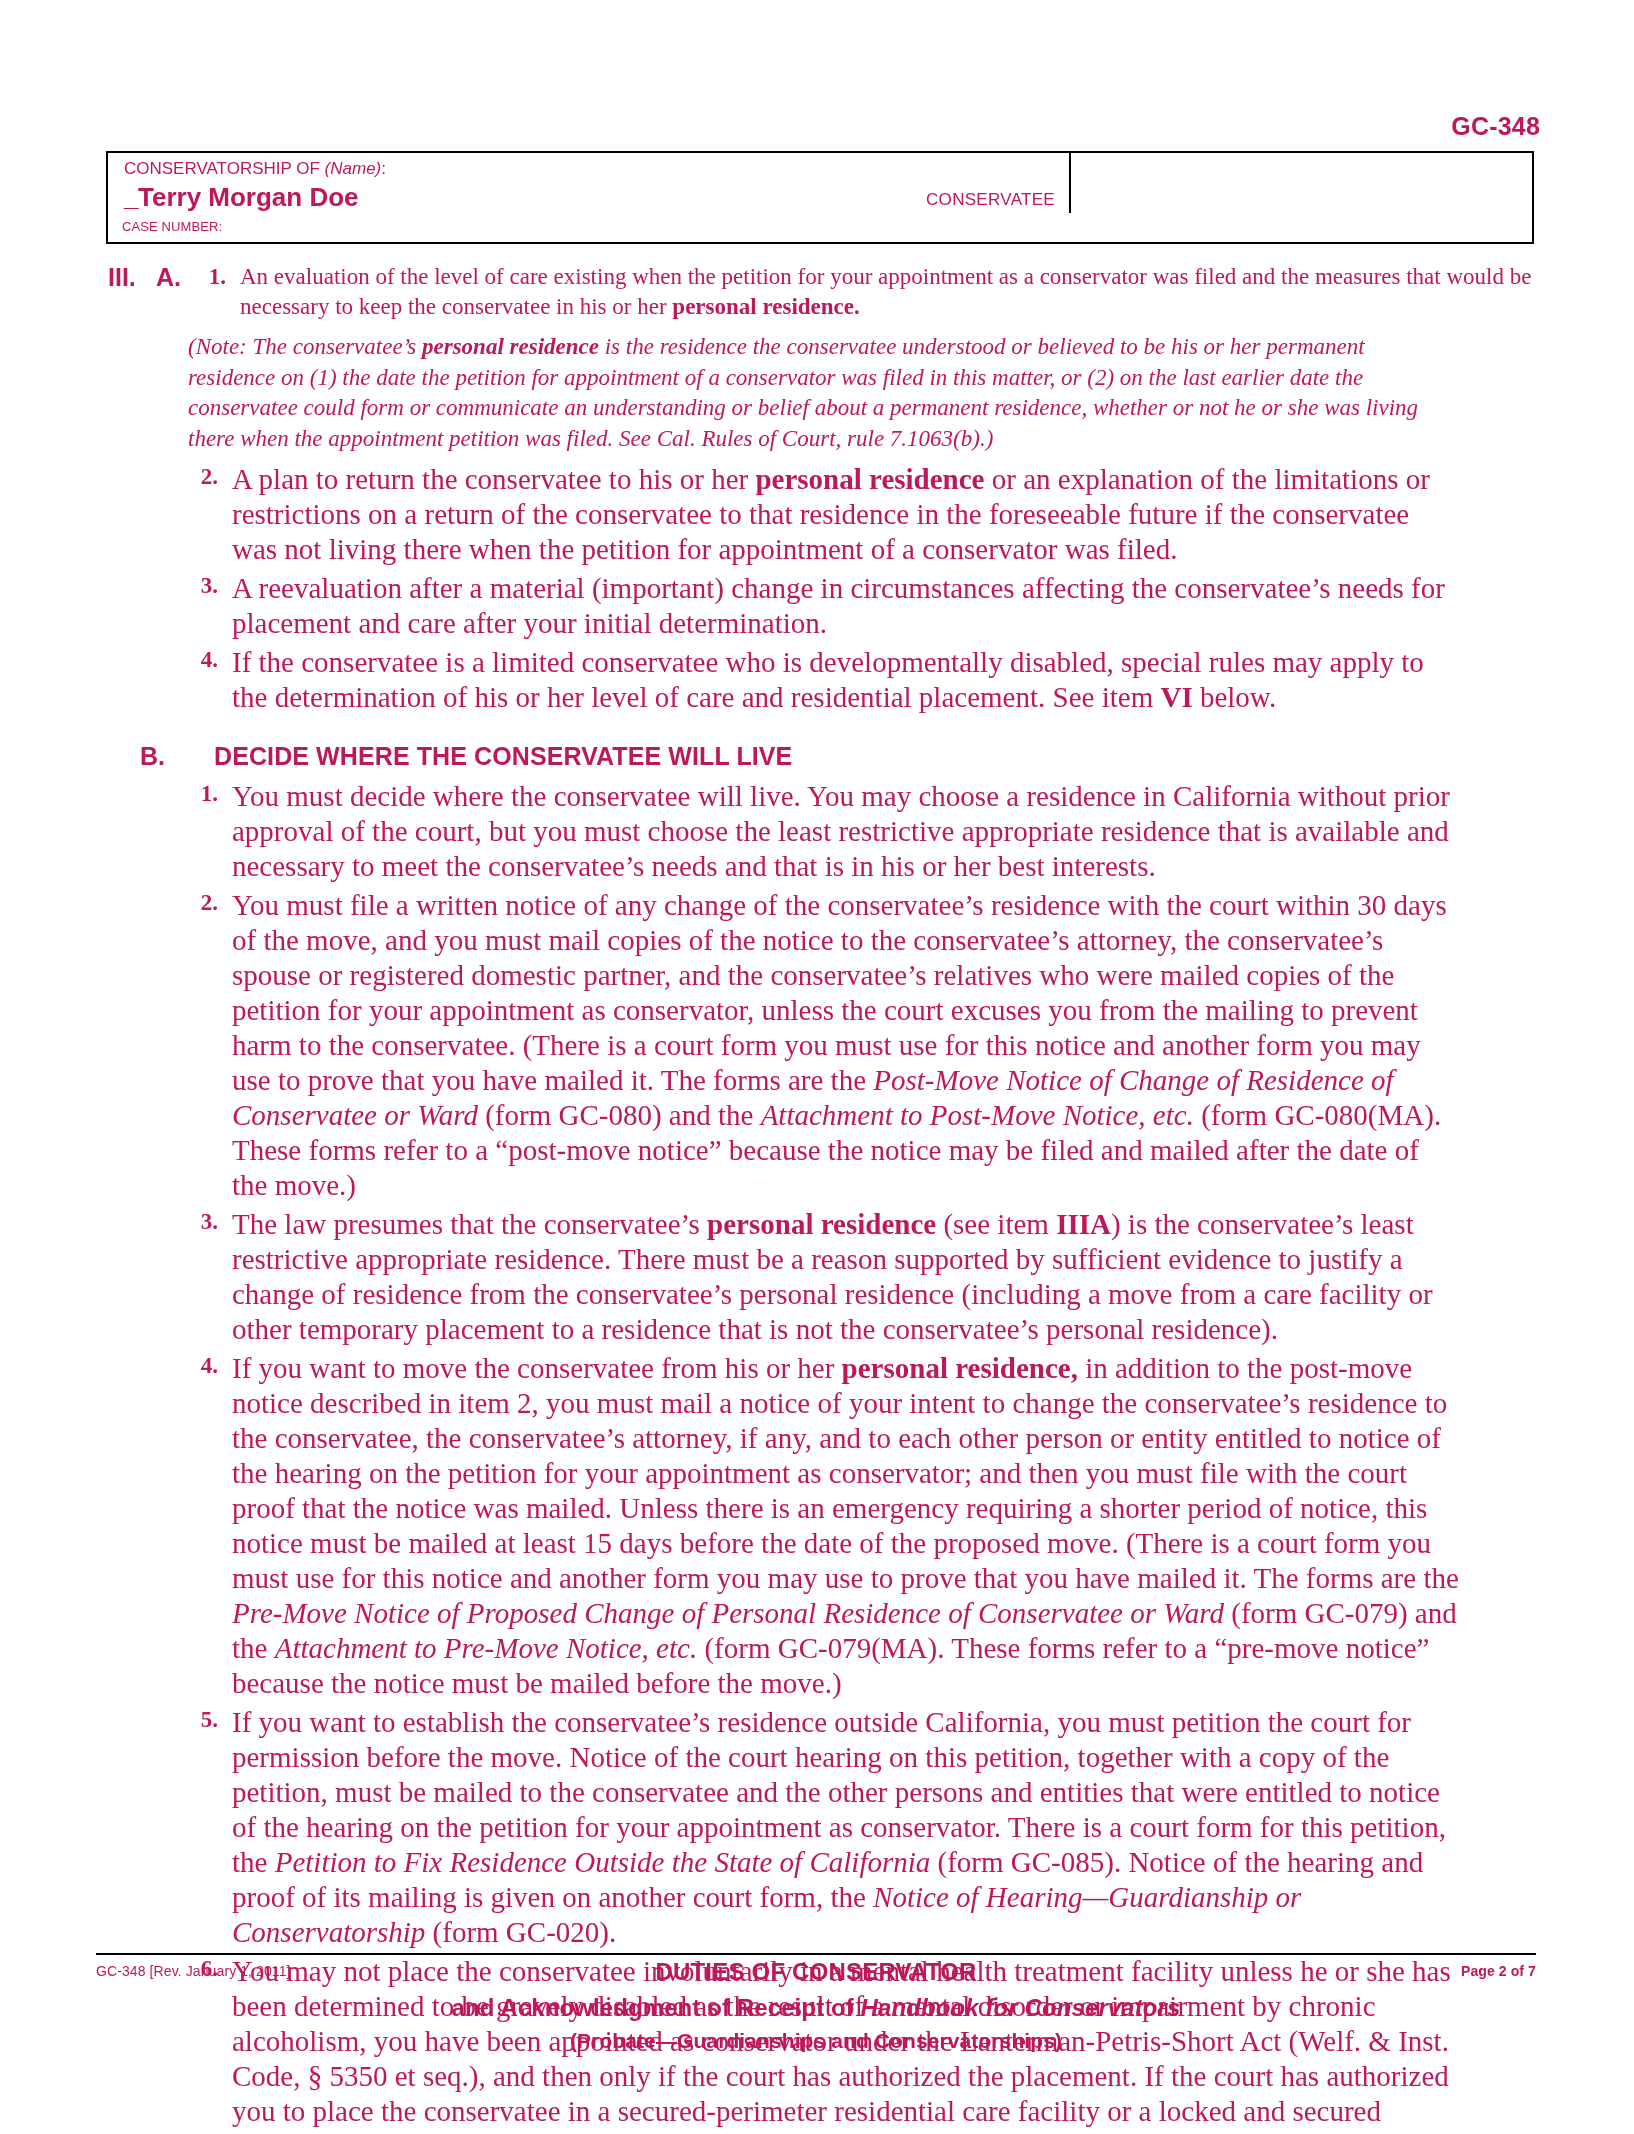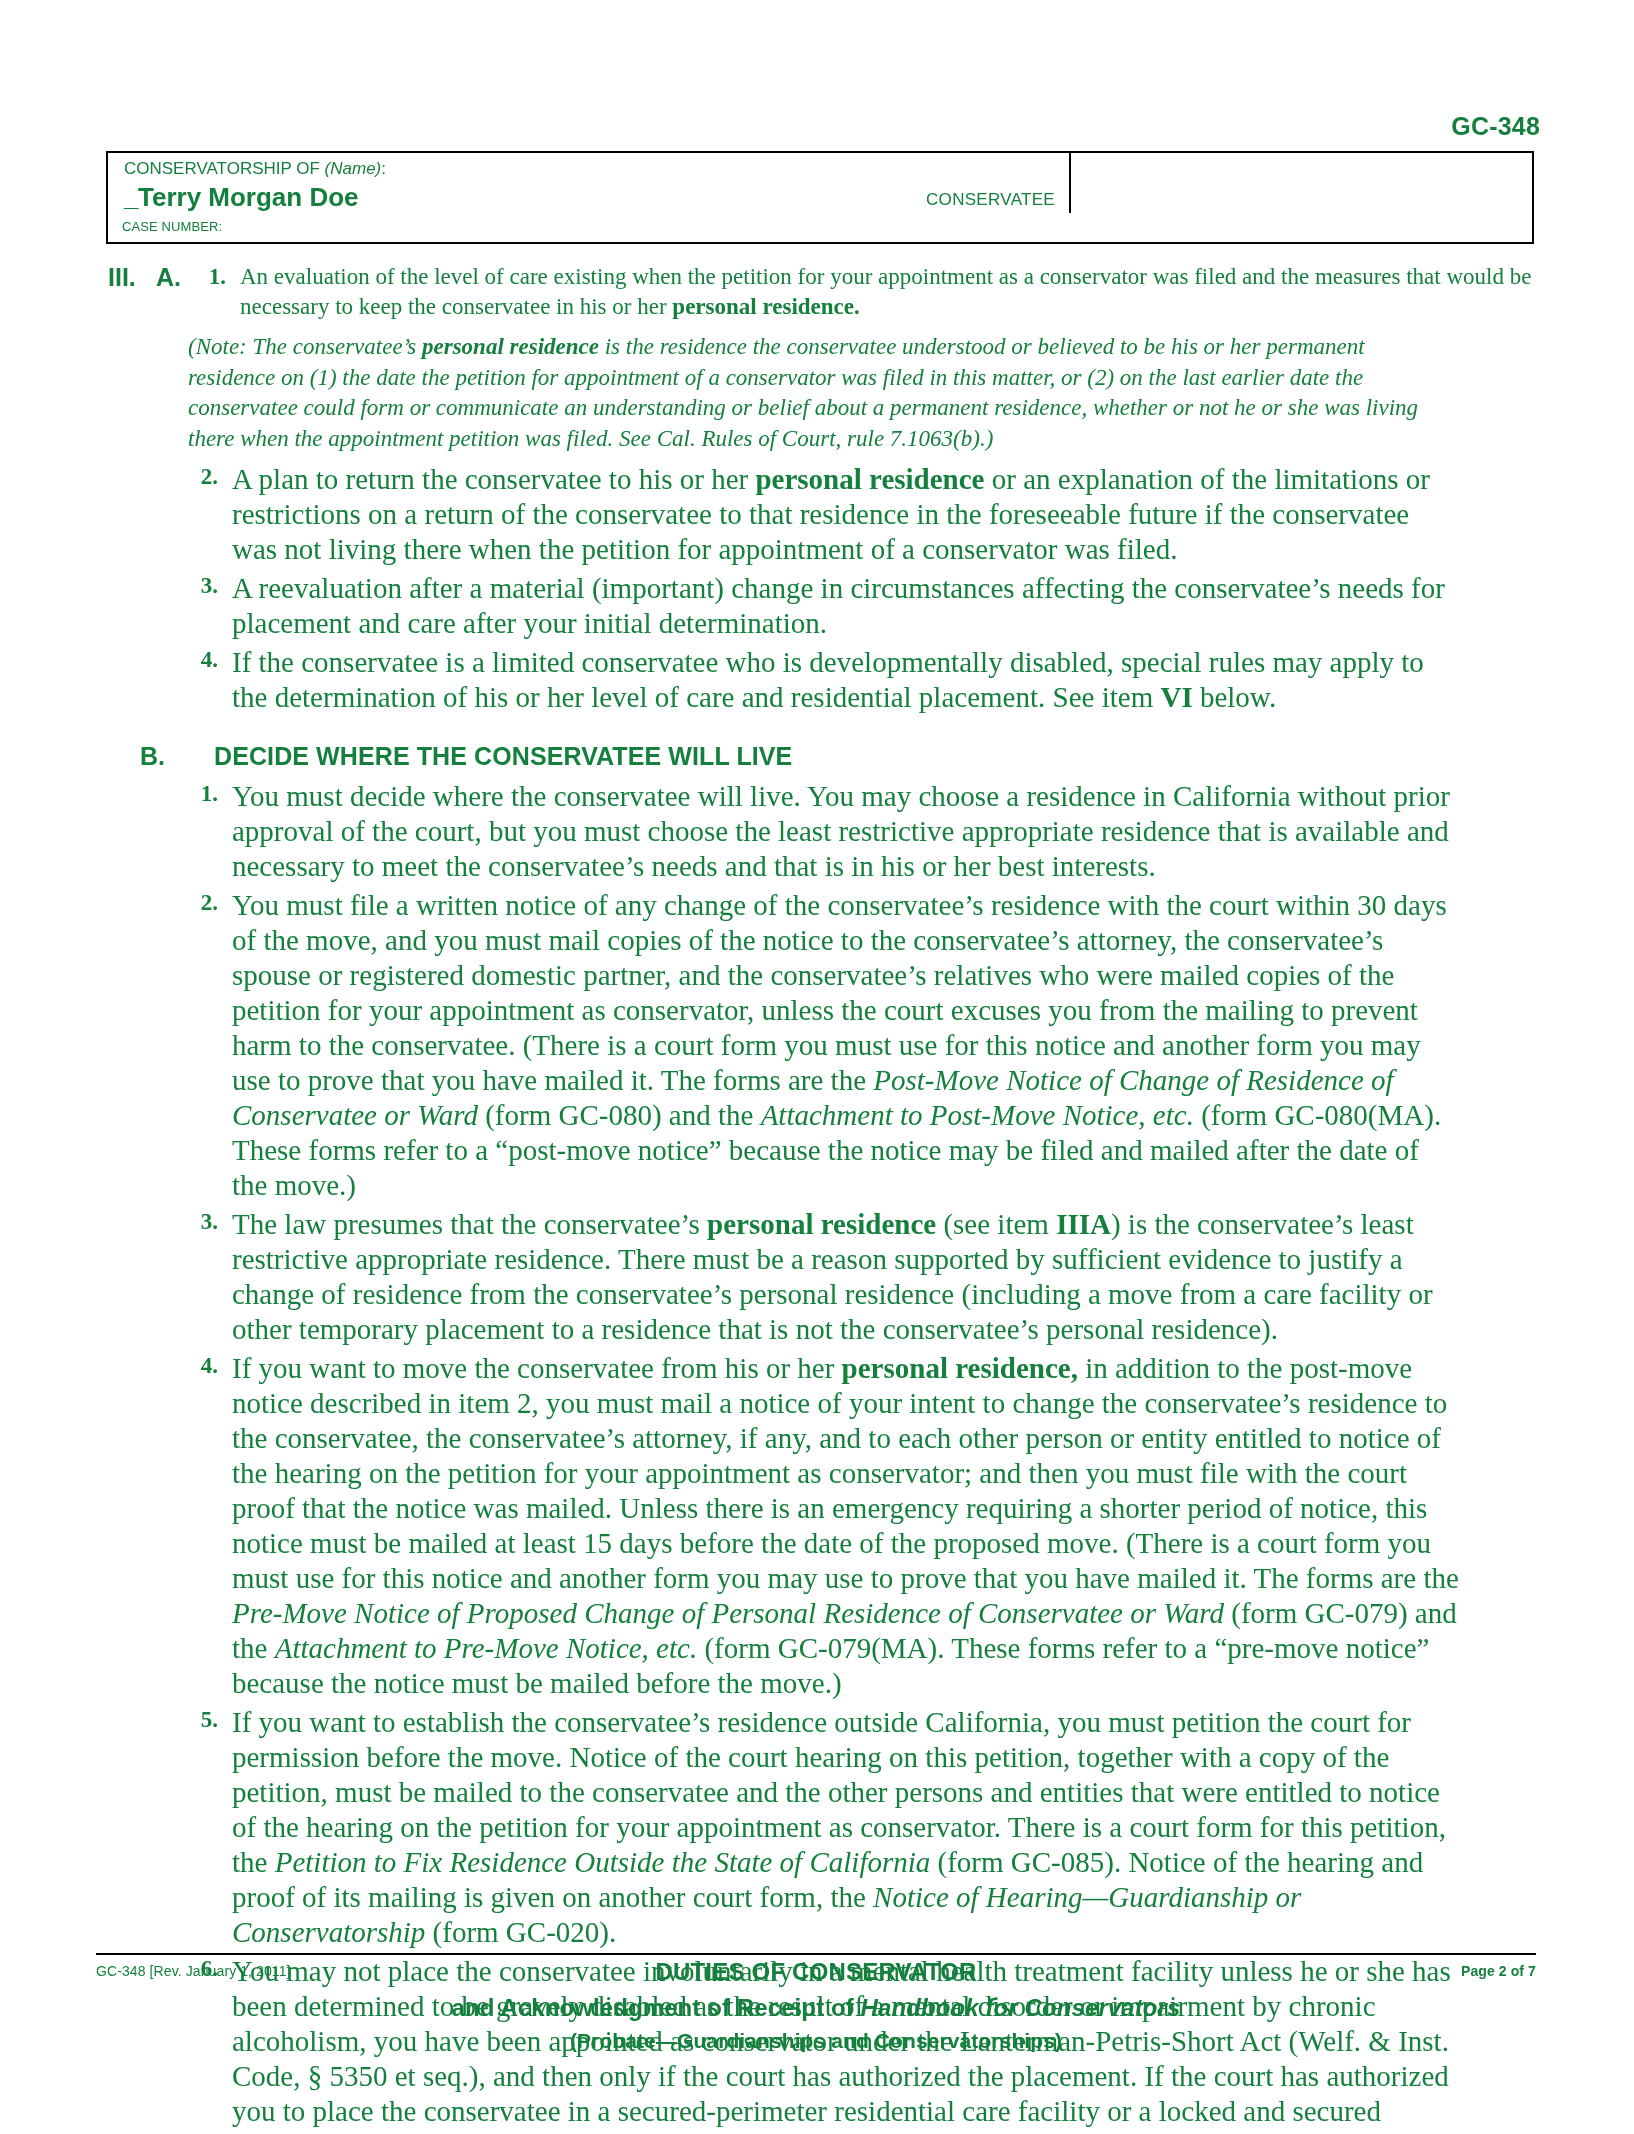--- a/index.html
+++ b/index.html
@@ -7,21 +7,21 @@
     padding: 0;
     background: #ffffff;
   }
   .page {
     position: relative;
     width: 1634px;
     height: 2134px;
     background: #ffffff;
     box-sizing: border-box;
     font-family: "Liberation Serif", serif;
-    color: #15803d;
+    color: #be185d;
     overflow: hidden;
   }
 
   
   .form-number {
     position: absolute;
     top: 112px;
     right: 94px;
     font-family: "Liberation Sans", sans-serif;
     font-weight: bold;

